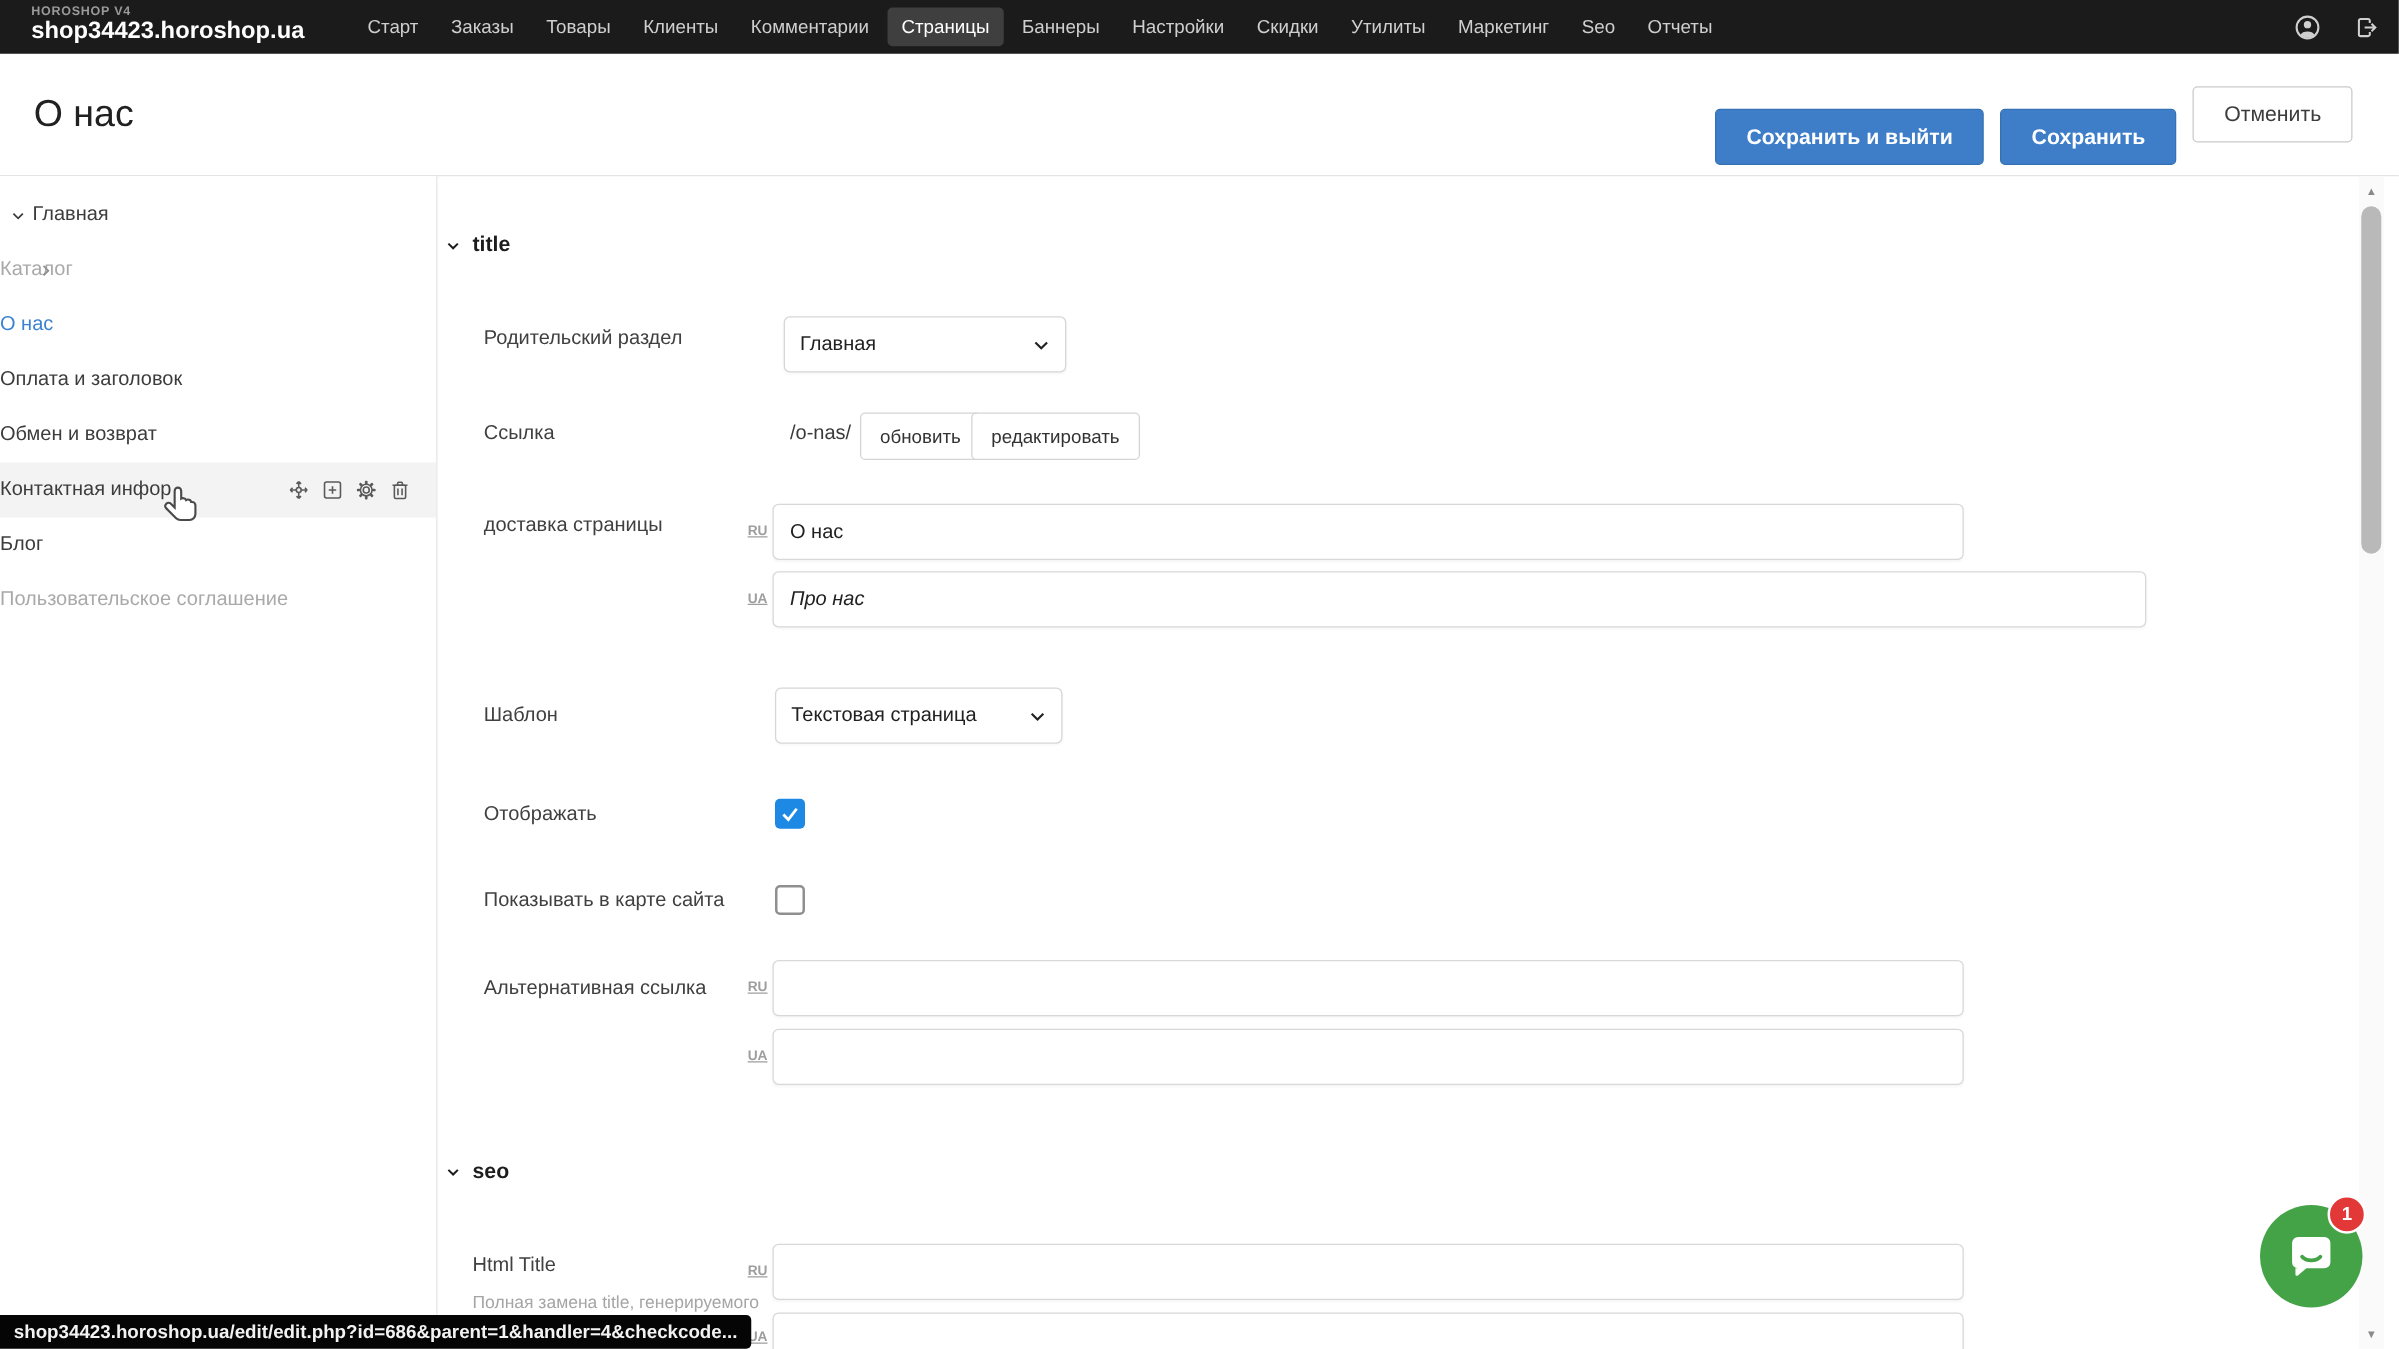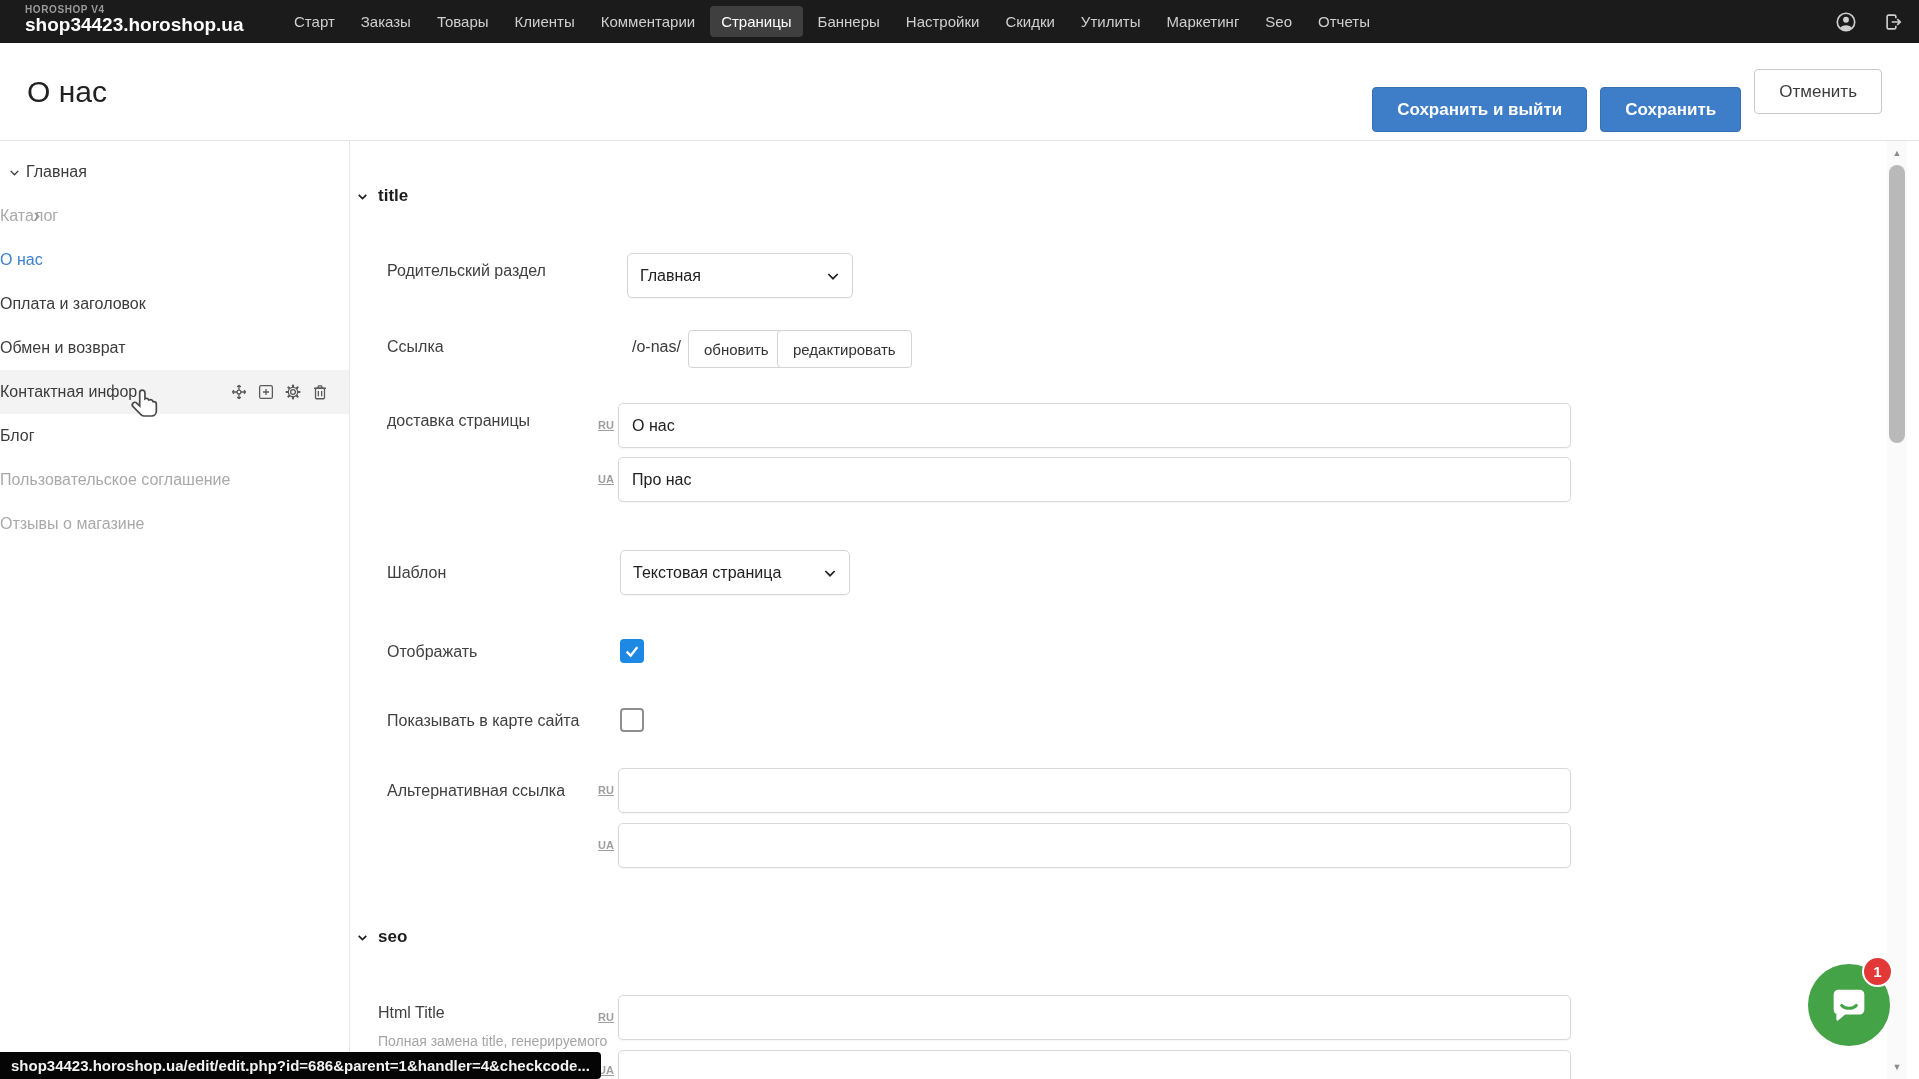--- a/index.html
+++ b/index.html
@@ -194,23 +194,20 @@
         <path d="M4 7 h16 M9.5 7 V4.8 a1 1 0 0 1 1-1 h3 a1 1 0 0 1 1 1 V7 M9.8 10.5 v7 M14.2 10.5 v7"></path>
         </svg>
     </span>
   </div>
   <div class="tree-row">
     <span class="lvl1">Блог</span>
   </div>
   <div class="tree-row muted">
     <span class="lvl1">Пользовательское соглашение</span>
   </div>
-  <div class="tree-row muted">
-    <span class="lvl1">Отзывы о магазине</span>
-  </div>
 </div>
 
 <svg class="cursor-hand" viewBox="0 0 24 26">
   <path d="M9.2 1.6 c-1.1 0 -2 .9 -2 2 v10.2 l-2.3-2.3 c-.8-.8-2-.8-2.8 0 -.8.8-.8 2 0 2.8 l6 6 c.7.7 1.6 1.1 2.6 1.1 h5.6 c2 0 3.6-1.6 3.6-3.6 v-5.4 c0-1.1-.9-2-2-2 h-.6 c-.2-.9-1-1.5-2-1.5 -.4 0-.8.1-1.1.3 -.3-.7-1.1-1.2-1.9-1.2 -.4 0-.8.1-1.1.3 V3.6 c0-1.1-.9-2-2-2 z" fill="#fff" stroke="#4a4a4a" stroke-width="1.3"></path>
 </svg>
 
 <div class="section-head" style="left:356px; top:186px;">
   <svg class="chev" viewBox="0 0 24 24">
     <polyline points="5,9 12,16 19,9" fill="none" stroke="#1d1d1d" stroke-width="3"></polyline>
     </svg>
@@ -227,21 +224,21 @@
 
 <div class="f-label" style="top:338px;">Ссылка</div>
 <div class="link-val" style="left:632px; top:338px;">/o-nas/</div>
 <button class="mini-btn" style="left:688px; top:330px;">обновить</button>
 <button class="mini-btn" style="left:777px; top:330px;">редактировать</button>
 
 <div class="f-label" style="top:412px;">доставка страницы</div>
 <div class="lang-badge" style="left:594px; top:419px;">RU</div>
 <input class="tinput" style="left: 618px; top: 403px; width: 953px; height: 45px;" value="О нас">
 <div class="lang-badge" style="left:594px; top:473px;">UA</div>
-<input class="tinput" style="left: 618px; top: 457px; width: 953px; height: 45px;" value="Про нас">
+<input class="tinput" style="left: 618px; top: 457px; width: 1099px; height: 45px; font-style: italic;" value="Про нас">
 
 <div class="f-label" style="top:564px;">Шаблон</div>
 <div class="select" style="left:620px; top:550px; width:230px; height:45px;">
   <span>Текстовая страница</span>
   <svg class="sel-chev" viewBox="0 0 24 24">
     <polyline points="5,9 12,16 19,9" fill="none" stroke="#222" stroke-width="2.6"></polyline>
     </svg>
 </div>
 
 <div class="f-label" style="top:643px;">Отображать</div>

